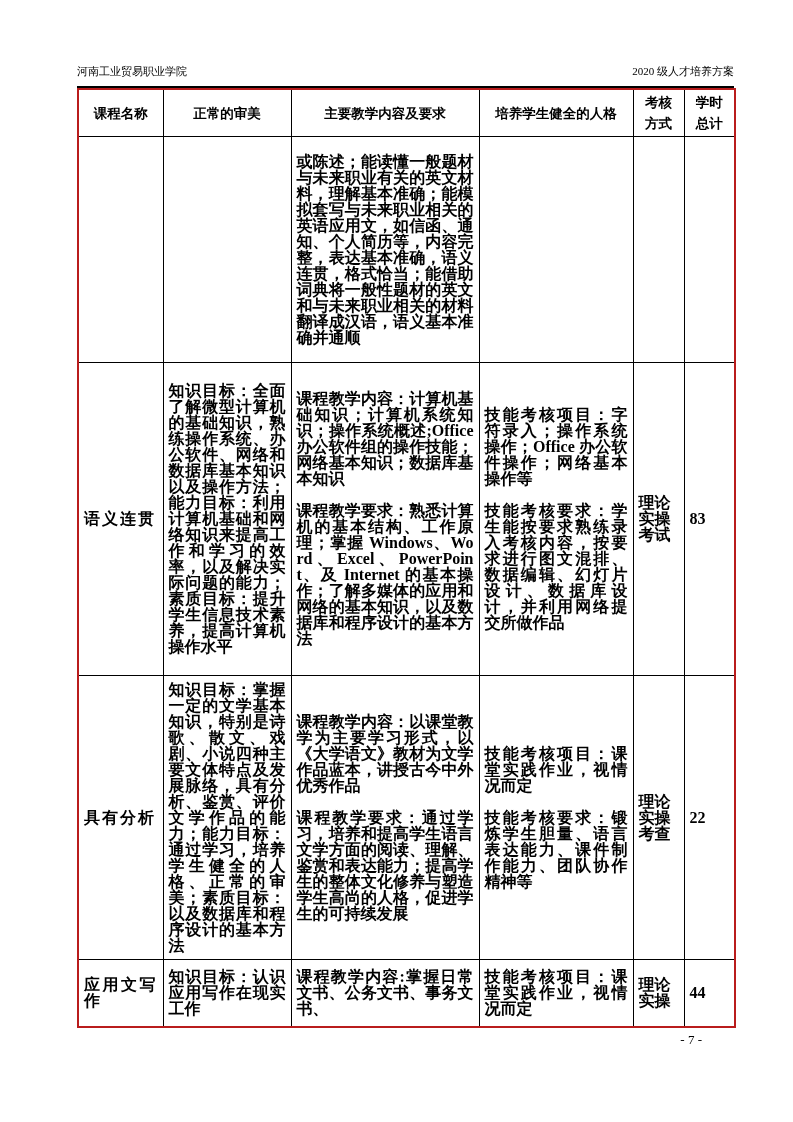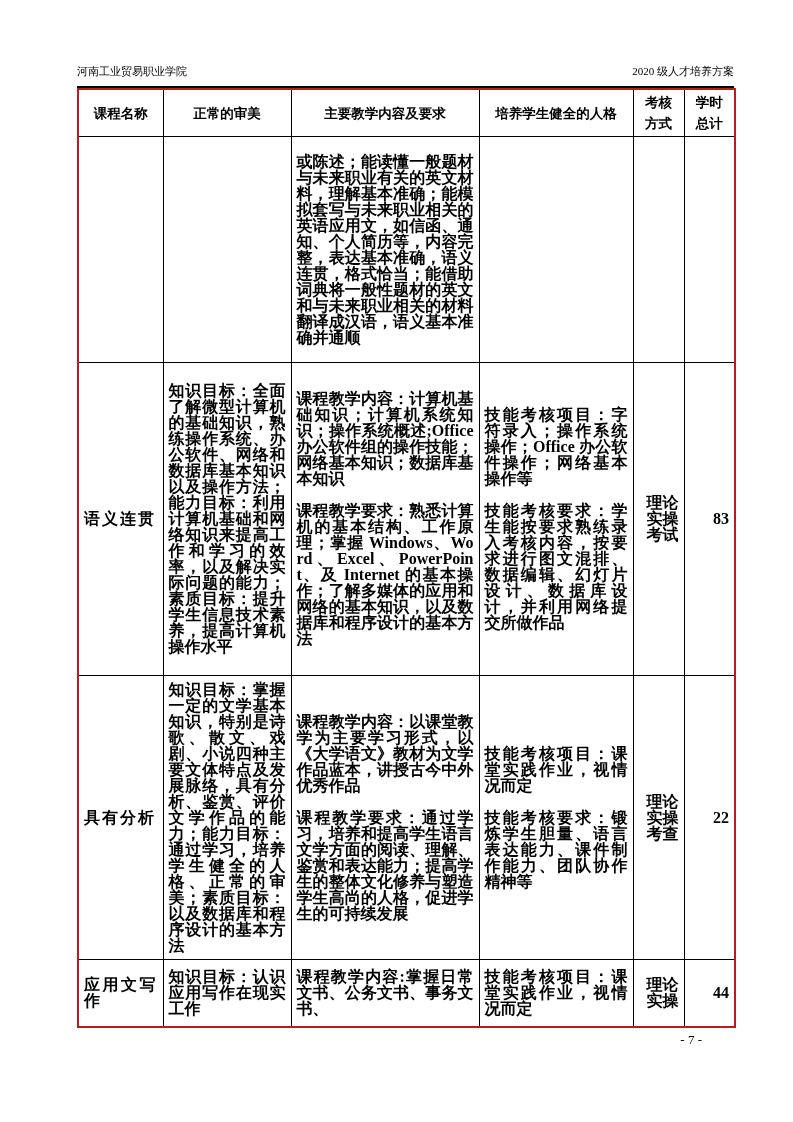--- a/index.html
+++ b/index.html
@@ -36,21 +36,21 @@
     font-size:13.5px; font-weight:bold; text-align:center;
     white-space:pre-line; line-height:21px;
   }
   .r-head { height:42px; }
   .r0 { height:226px; }
   .r1 { height:313px; }
   .r2 { height:284px; }
   .r3 { height:67px; }
   .c-name  { text-align:justify; text-justify:inter-character; letter-spacing:2px; padding:2px 9px; vertical-align:middle; }
   .c-just  { text-align:justify; text-justify:inter-character; }
-  .c-center{ text-align:right; }
+  .c-center{ text-align:left; }
   .pre     { white-space:pre-line; }
   .page-footer {
     position:absolute; left:77px; top:1032px; width:657px;
     text-align:right; box-sizing:border-box; padding-right:32px;
     font-size:13px;
   }
 </style>
 </head>
 <body>
 

